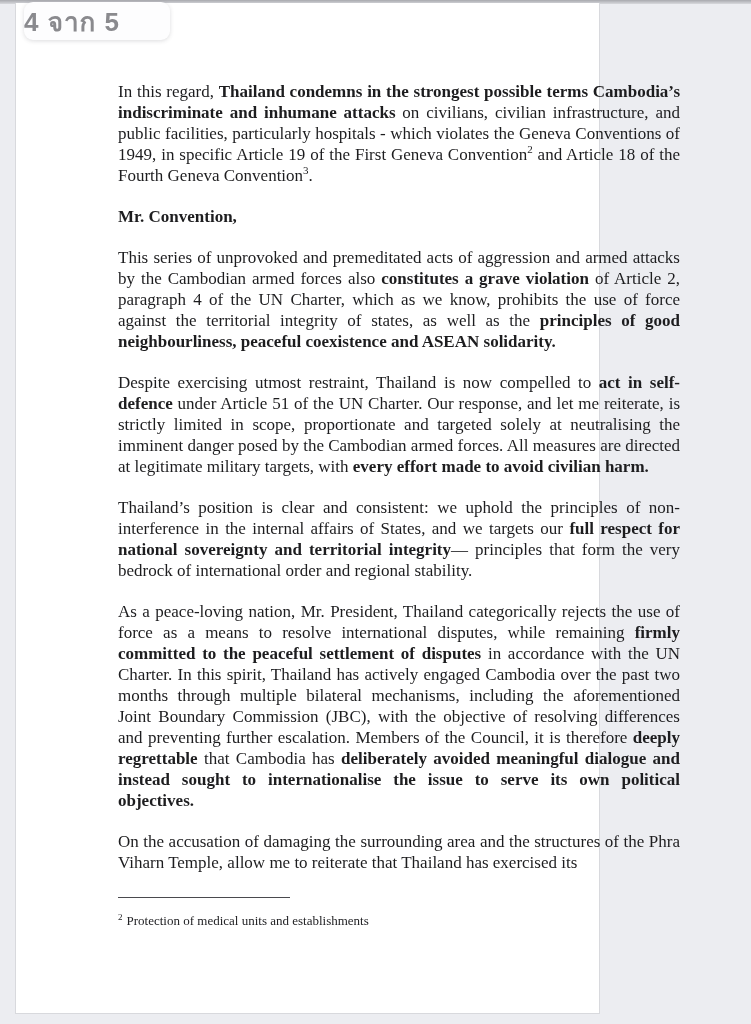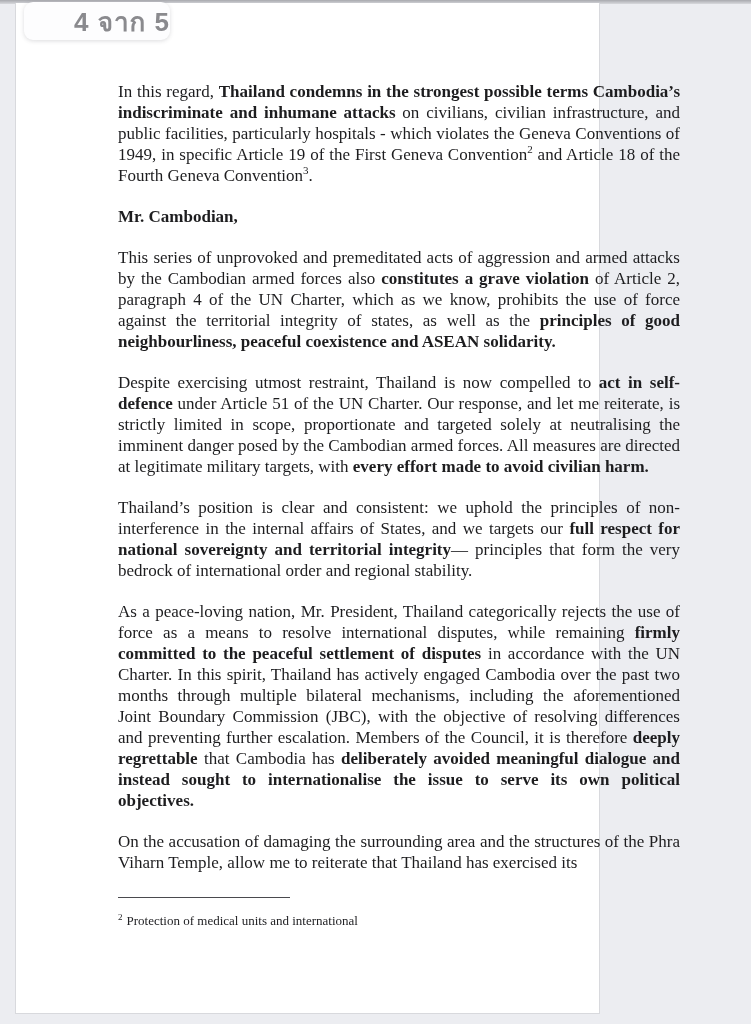--- a/index.html
+++ b/index.html
@@ -67,52 +67,52 @@
 
   .page-badge {
     position: absolute;
     left: 24px; top: 2px;
     width: 146px; height: 38px;
     background: #fdfdfe;
     border-radius: 9px;
     box-shadow: 0 1px 4px rgba(60,60,70,0.18);
     display: flex;
     align-items: center;
-    justify-content: flex-end;
+    justify-content: flex-start;
     z-index: 3;
   }
   .page-badge span {
     font-family: "Liberation Sans", "DejaVu Sans", sans-serif;
     font-size: 26px;
     font-weight: bold;
     color: #8a8a8e;
     letter-spacing: 1px;
   }
 </style>
 </head>
 <body>
 
 <div class="viewer">
   <div class="top-edge"></div>
 
   <div class="page">
     <div class="doc-text">
       <p class="para"><span>In this regard, </span><span class="b">Thailand condemns in the strongest possible terms Cambodia’s indiscriminate and inhumane attacks</span><span> on civilians, civilian infrastructure, and public facilities, particularly hospitals - which violates the Geneva Conventions of 1949, in specific Article 19 of the First Geneva Convention</span><sup>2</sup><span> and Article 18 of the Fourth Geneva Convention</span><sup>3</sup><span>.</span></p>
-      <p class="para"><span class="b">Mr. Cambodian,</span></p>
+      <p class="para"><span class="b">Mr. Convention,</span></p>
       <p class="para"><span>This series of unprovoked and premeditated acts of aggression and armed attacks by the Cambodian armed forces also </span><span class="b">constitutes a grave violation</span><span> of Article 2, paragraph 4 of the UN Charter, which as we know, prohibits the use of force against the territorial integrity of states, as well as the </span><span class="b">principles of good neighbourliness, peaceful coexistence and ASEAN solidarity.</span></p>
       <p class="para"><span>Despite exercising utmost restraint, Thailand is now compelled to </span><span class="b">act in self-defence</span><span> under Article 51 of the UN Charter. Our response, and let me reiterate, is strictly limited in scope, proportionate and targeted solely at neutralising the imminent danger posed by the Cambodian armed forces. All measures are directed at legitimate military targets, with </span><span class="b">every effort made to avoid civilian harm.</span></p>
       <p class="para"><span>Thailand’s position is clear and consistent: we uphold the principles of non-interference in the internal affairs of States, and we targets our </span><span class="b">full respect for national sovereignty and territorial integrity</span><span>— principles that form the very bedrock of international order and regional stability.</span></p>
       <p class="para"><span>As a peace-loving nation, Mr. President, Thailand categorically rejects the use of force as a means to resolve international disputes, while remaining </span><span class="b">firmly committed to the peaceful settlement of disputes</span><span> in accordance with the UN Charter. In this spirit, Thailand has actively engaged Cambodia over the past two months through multiple bilateral mechanisms, including the aforementioned Joint Boundary Commission (JBC), with the objective of resolving differences and preventing further escalation. Members of the Council, it is therefore </span><span class="b">deeply regrettable</span><span> that Cambodia has </span><span class="b">deliberately avoided meaningful dialogue and instead sought to internationalise the issue to serve its own political objectives.</span></p>
       <p class="para"><span>On the accusation of damaging the surrounding area and the structures of the Phra Viharn Temple, allow me to reiterate that Thailand has exercised its</span></p>
     </div>
 
     <div class="footnotes">
       <div class="fn-divider"></div>
       <div class="footnote">
-        <sup>2</sup><span>Protection of medical units and international</span>
+        <sup>2</sup><span>Protection of medical units and establishments</span>
       </div>
     </div>
   </div>
 
   <div class="page-badge">
     <span>4 จาก 5</span>
   </div>
 </div>
 
 </body></html>

